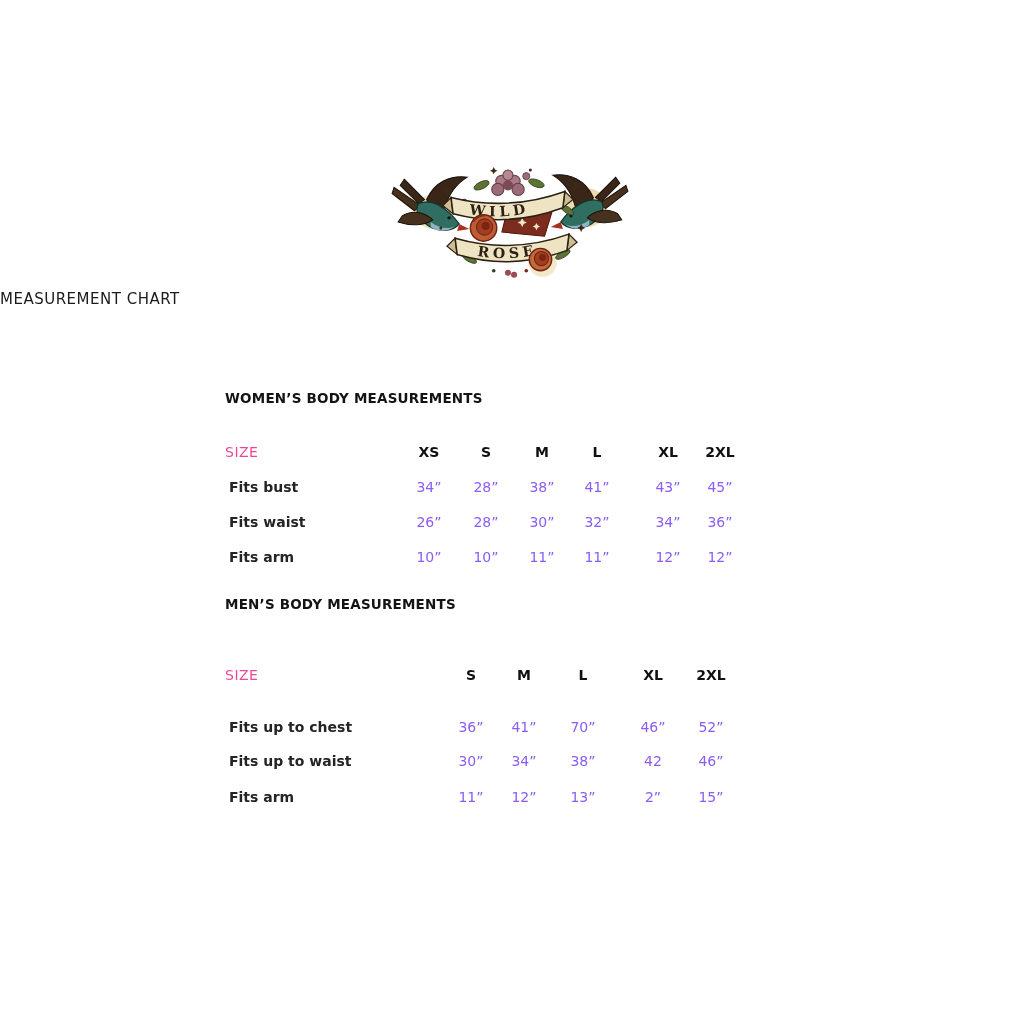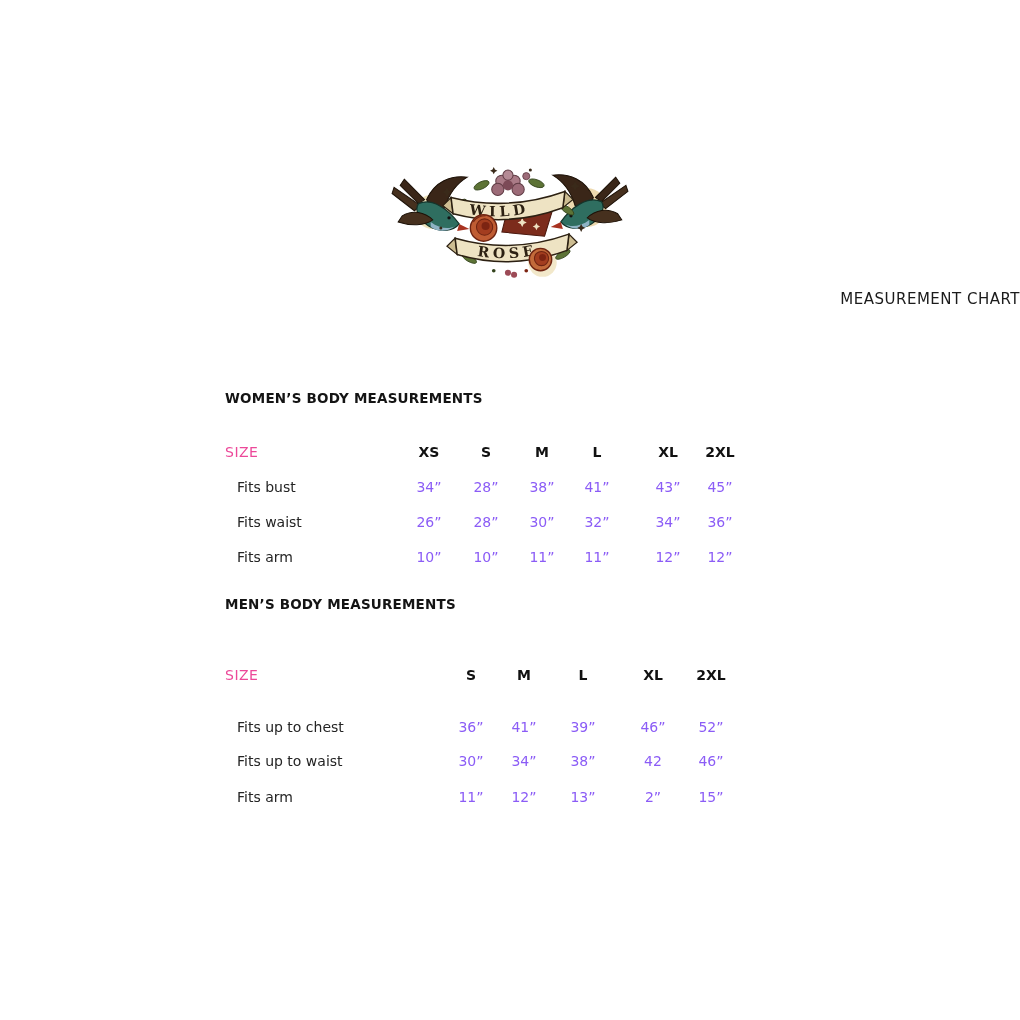--- a/index.html
+++ b/index.html
@@ -4,32 +4,32 @@
 <style>
   html,body{margin:0;padding:0;}
   body{
     width:1020px;height:1020px;position:relative;background:#ffffff;
     font-family:"DejaVu Sans","Liberation Sans",sans-serif;
     -webkit-font-smoothing:antialiased;
   }
   .page{position:absolute;inset:0;background:#ffffff;}
   .logo-wrap{position:absolute;left:388px;top:164px;width:244px;height:126px;}
   .doc-title{
-    position:absolute;left:0;top:290px;width:1020px;text-align:right;
+    position:absolute;left:0;top:290px;width:1020px;text-align:left;
     font-size:15px;letter-spacing:.5px;color:#1b1b1b;
   }
   .section-heading{
     position:absolute;left:225px;font-size:13.5px;font-weight:bold;color:#141414;
     letter-spacing:.2px;white-space:nowrap;
   }
   .heading-women{top:390px;}
   .heading-men{top:596px;text-align:center;}
   .t-row{position:absolute;left:225px;width:560px;height:18px;font-size:14px;}
   .t-row span{position:absolute;top:0;white-space:nowrap;}
-  .row-label{left:12px;color:#242424;}
+  .row-label{left:4px;color:#242424;font-weight:bold;}
   .size-label{left:0;color:#ec4899;letter-spacing:.5px;}
   .hdr span.cell{font-weight:bold;color:#111;}
   .cell{width:60px;text-align:center;color:#8b5cf6;}
   
   .cw0{left:174px}.cw1{left:231px}.cw2{left:287px}.cw3{left:342px}.cw4{left:413px}.cw5{left:465px}
   
   .cm0{left:216px}.cm1{left:269px}.cm2{left:328px}.cm3{left:398px}.cm4{left:456px}
   .w-size{top:444px}.w-r0{top:479px}.w-r1{top:514px}.w-r2{top:549px}
   .m-size{top:667px}.m-r0{top:719px}.m-r1{top:753px}.m-r2{top:789px}
 </style>
@@ -187,21 +187,21 @@
     <span class="cell cm1">M</span>
     <span class="cell cm2">L</span>
     <span class="cell cm3">XL</span>
     <span class="cell cm4">2XL</span>
   </div>
 
   <div class="t-row m-r0">
     <span class="row-label">Fits up to chest</span>
     <span class="cell cm0">36”</span>
     <span class="cell cm1">41”</span>
-    <span class="cell cm2">39”</span>
+    <span class="cell cm2">70”</span>
     <span class="cell cm3">46”</span>
     <span class="cell cm4">52”</span>
   </div>
 
   <div class="t-row m-r1">
     <span class="row-label">Fits up to waist</span>
     <span class="cell cm0">30”</span>
     <span class="cell cm1">34”</span>
     <span class="cell cm2">38”</span>
     <span class="cell cm3">42</span>

